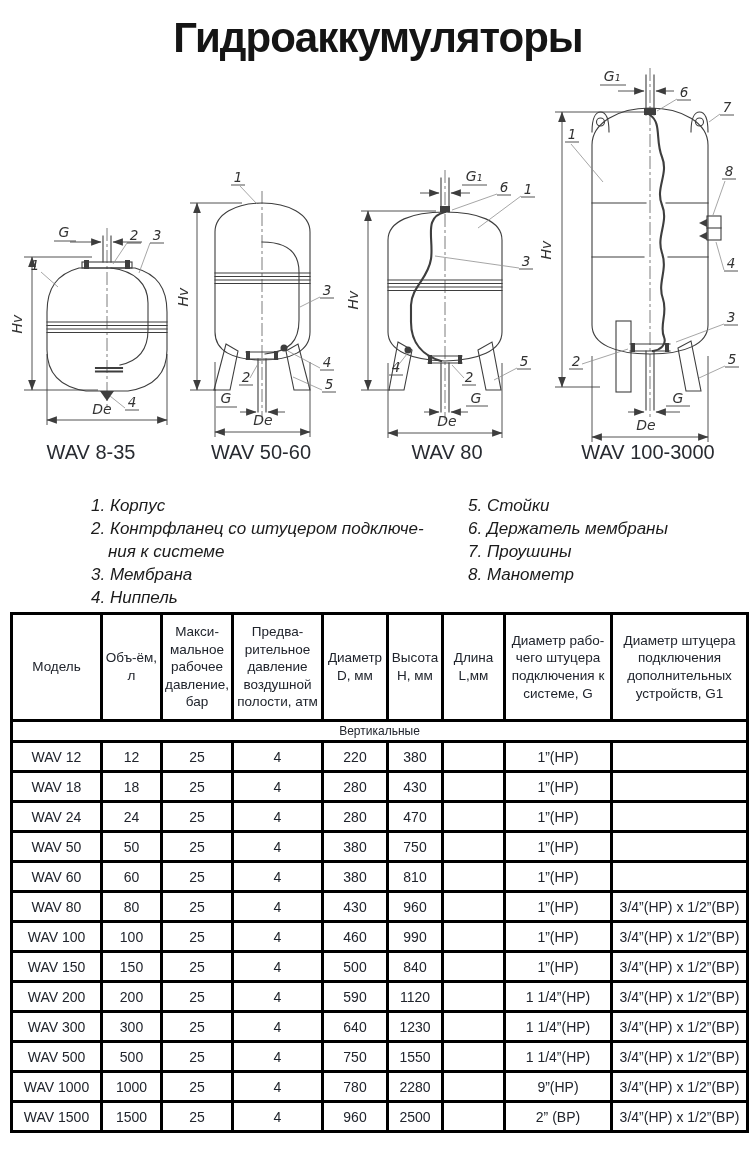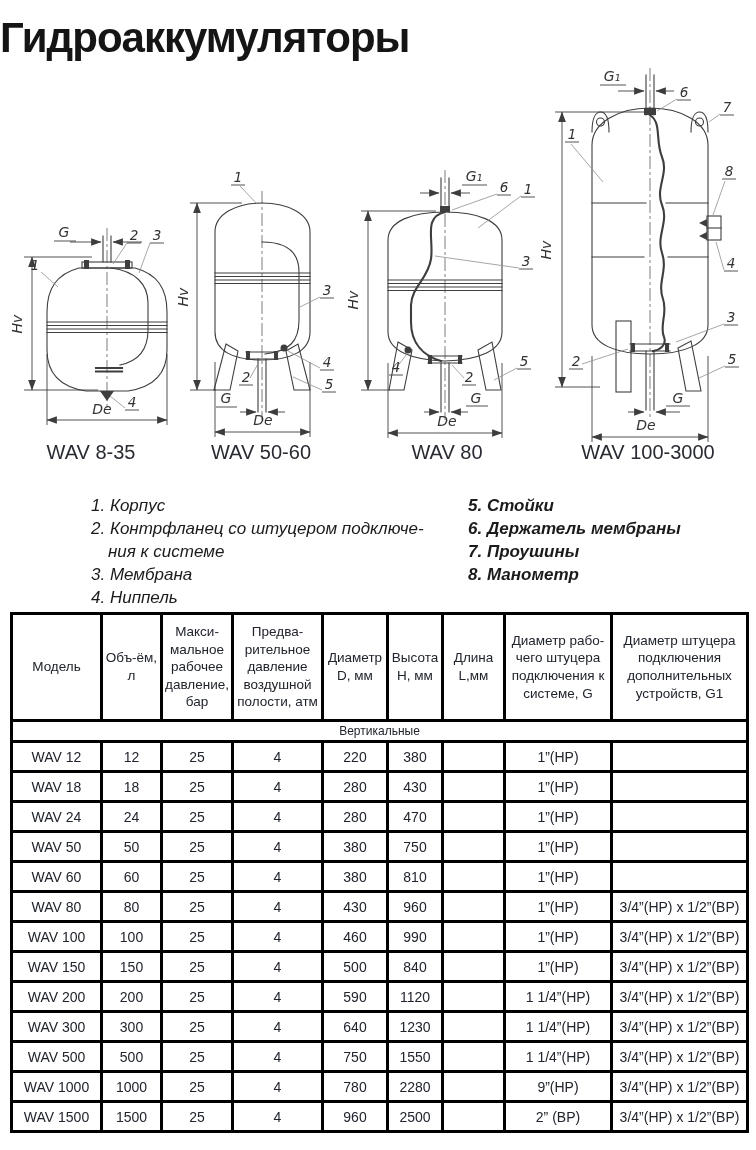--- a/index.html
+++ b/index.html
@@ -1,38 +1,38 @@
 <!DOCTYPE html>
 <html><head>
 <meta charset="utf-8">
 <style>
   html,body{margin:0;padding:0;background:#fff;}
   .page{position:relative;width:756px;height:1150px;background:#fff;overflow:hidden;
         font-family:"Liberation Sans",sans-serif;color:#1b1b1b;}
-  .title{position:absolute;top:14px;left:0;width:100%;margin:0;text-align:left;
+  .title{position:absolute;top:14px;left:0;width:100%;margin:0;text-align:center;
          font-size:42px;font-weight:700;letter-spacing:-1px;color:#151515;}
   svg.drawings{position:absolute;top:60px;left:0;}
 
   
   .ln{stroke:#3e3e3e;fill:none;stroke-width:1.1;stroke-linecap:square;}
   .tk{stroke-width:2.1;}
   .dm{stroke:#3e3e3e;fill:none;stroke-width:0.9;}
   .cl{stroke:#5a5a5a;fill:none;stroke-width:0.8;stroke-dasharray:13 3 3 3;}
   .ld{stroke:#8f8f8f;fill:none;stroke-width:0.8;}
   .ul{stroke:#3e3e3e;stroke-width:0.9;}
   .fl{fill:#3e3e3e;stroke:none;}
   text.num{font:italic 13.5px "DejaVu Sans",sans-serif;fill:#333;}
   text.dim{font:italic 14px "DejaVu Sans",sans-serif;fill:#333;}
   text.cap{font:20px "Liberation Sans",sans-serif;fill:#282b31;text-anchor:middle;}
 
   .legend{position:absolute;top:494px;left:0;width:756px;font-style:italic;
           font-size:17px;line-height:23px;color:#1b1b1b;}
   .legend-col{position:absolute;top:0;}
   #legend-left{left:91px;width:360px;}
-  #legend-right{left:468px;width:280px;font-weight:bold;}
+  #legend-right{left:468px;width:280px;}
   .legend-item{padding-left:17px;text-indent:-17px;white-space:pre-line;}
 
   table.spec{position:absolute;top:612px;left:10px;width:736px;border-collapse:collapse;
              table-layout:fixed;color:#20242c;}
   .spec th,.spec td{border:3px solid #000;text-align:center;vertical-align:middle;
                     padding:1px 2px;overflow:hidden;}
   .spec th{font-weight:400;font-size:13.5px;line-height:1.3;height:102px;}
   .spec td{font-size:14px;height:25px;}
   .spec td.section{height:16px;font-size:12px;}
 </style>

